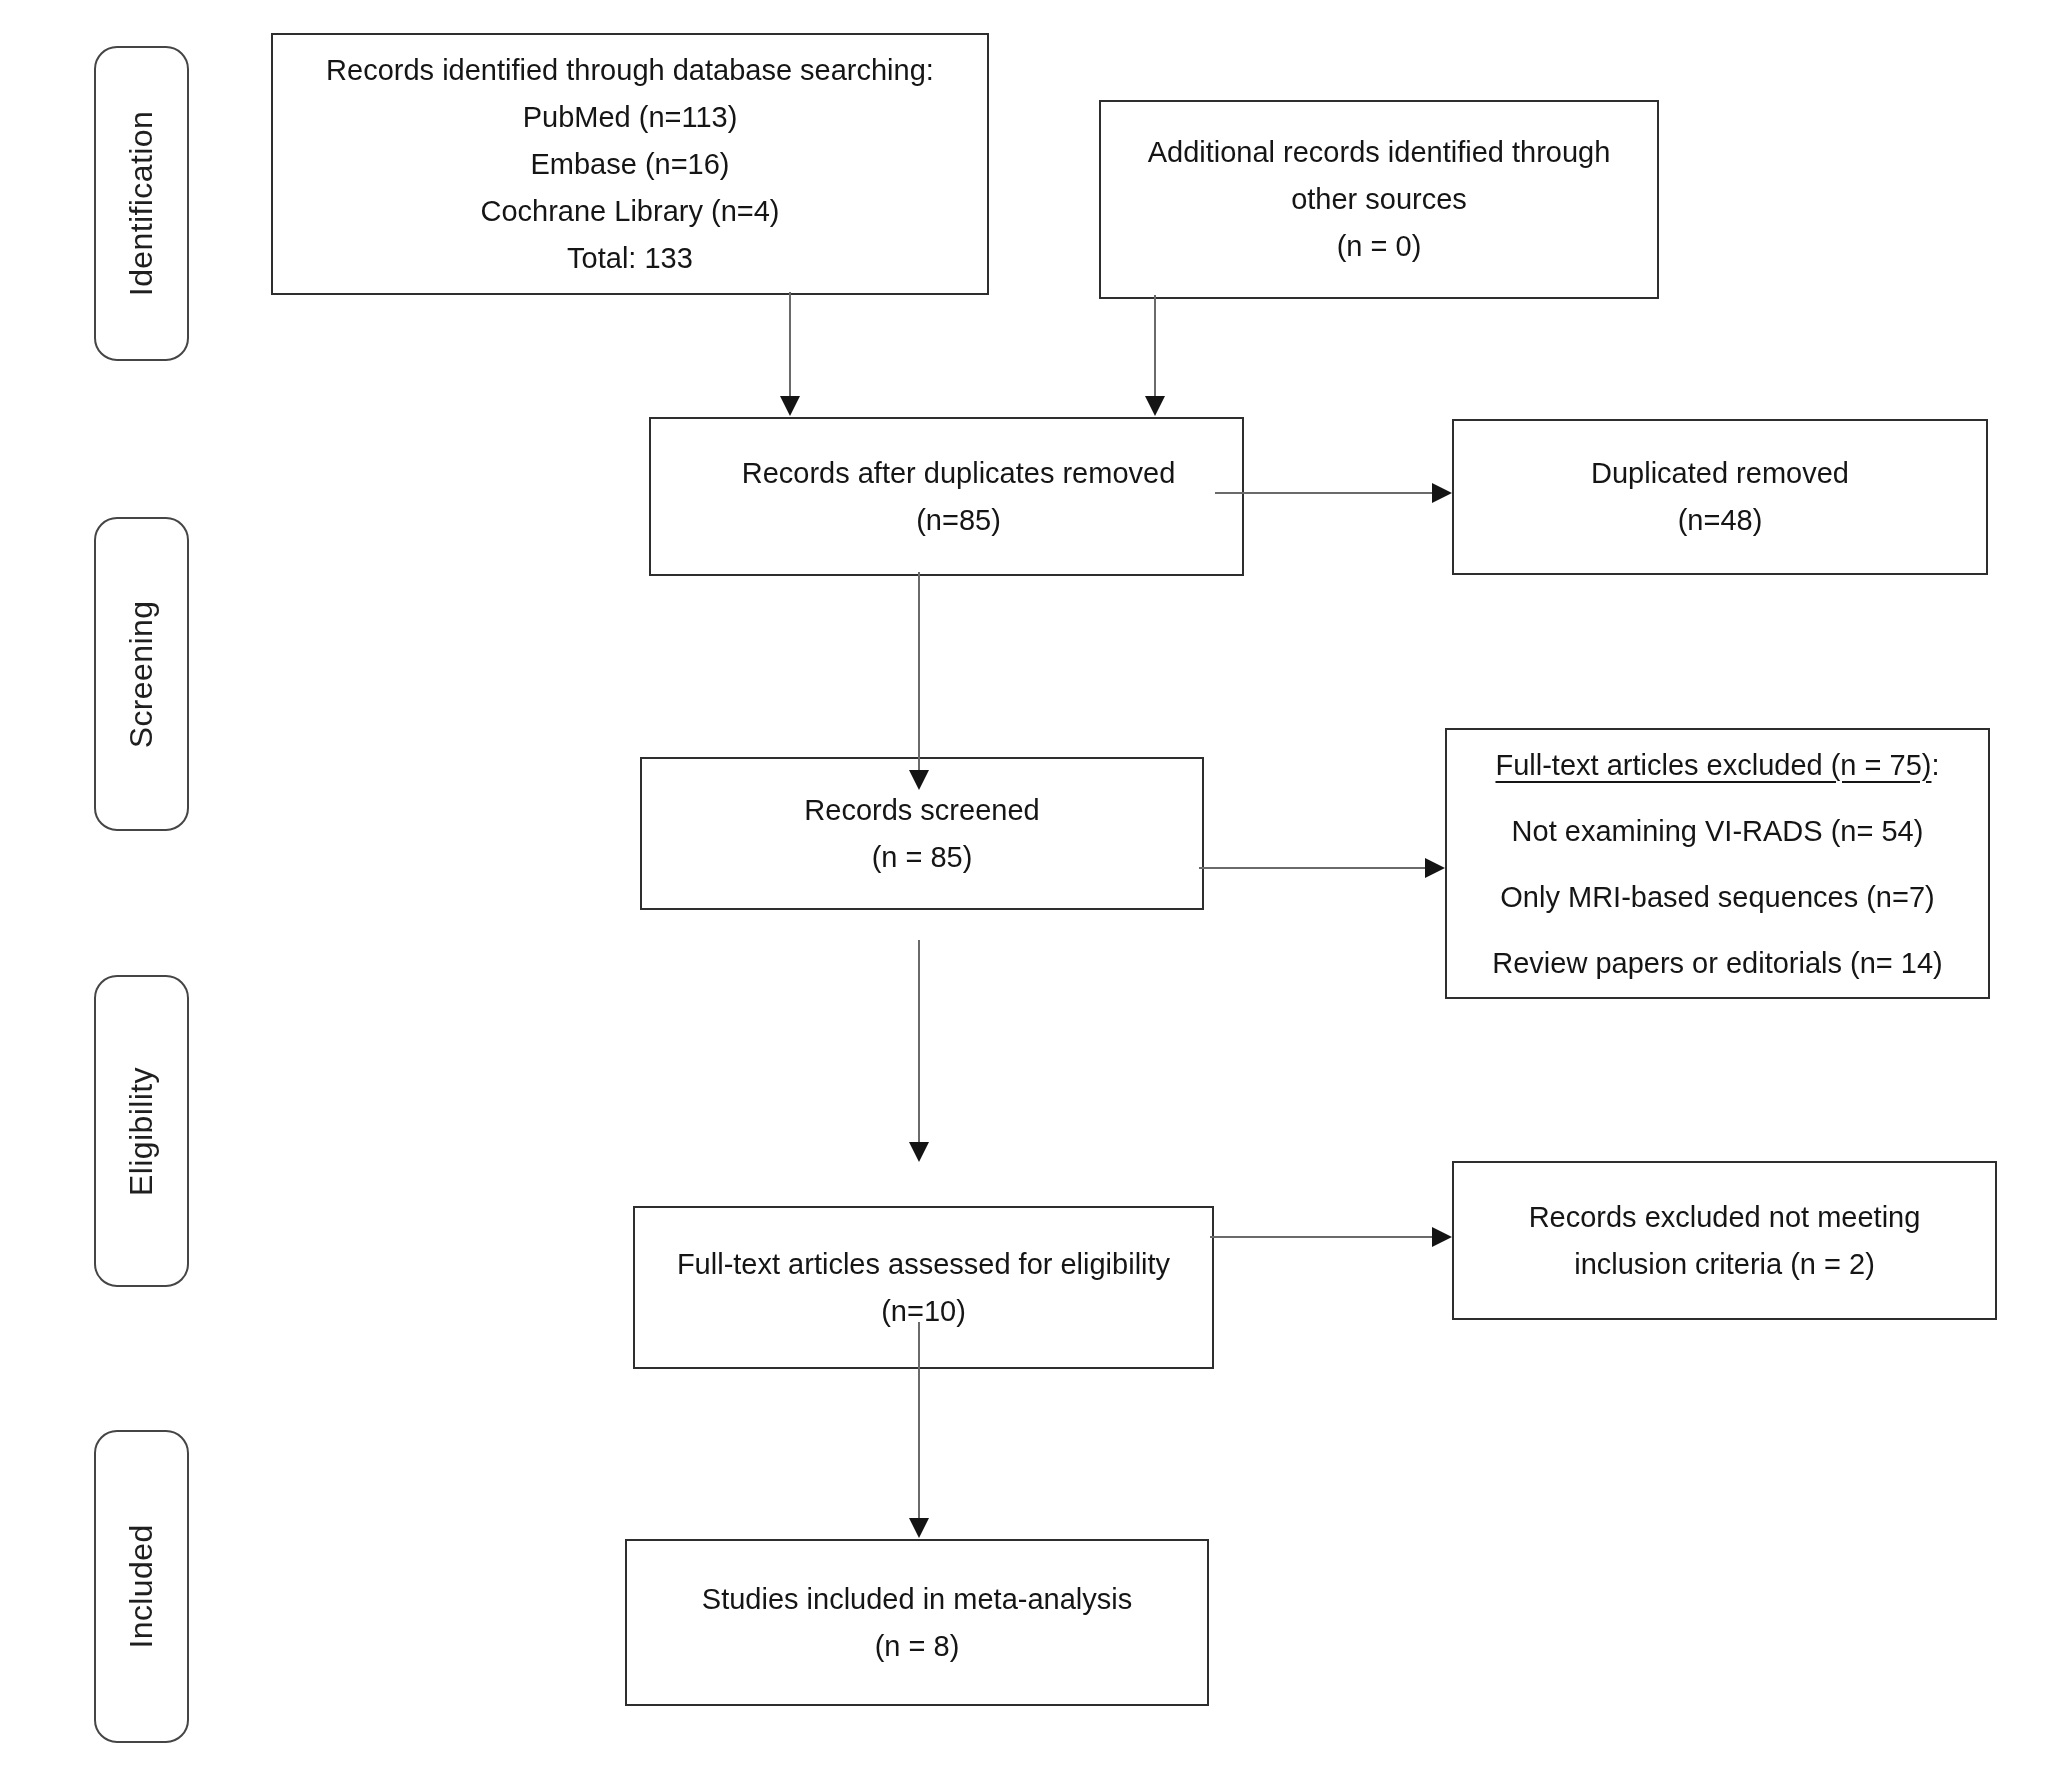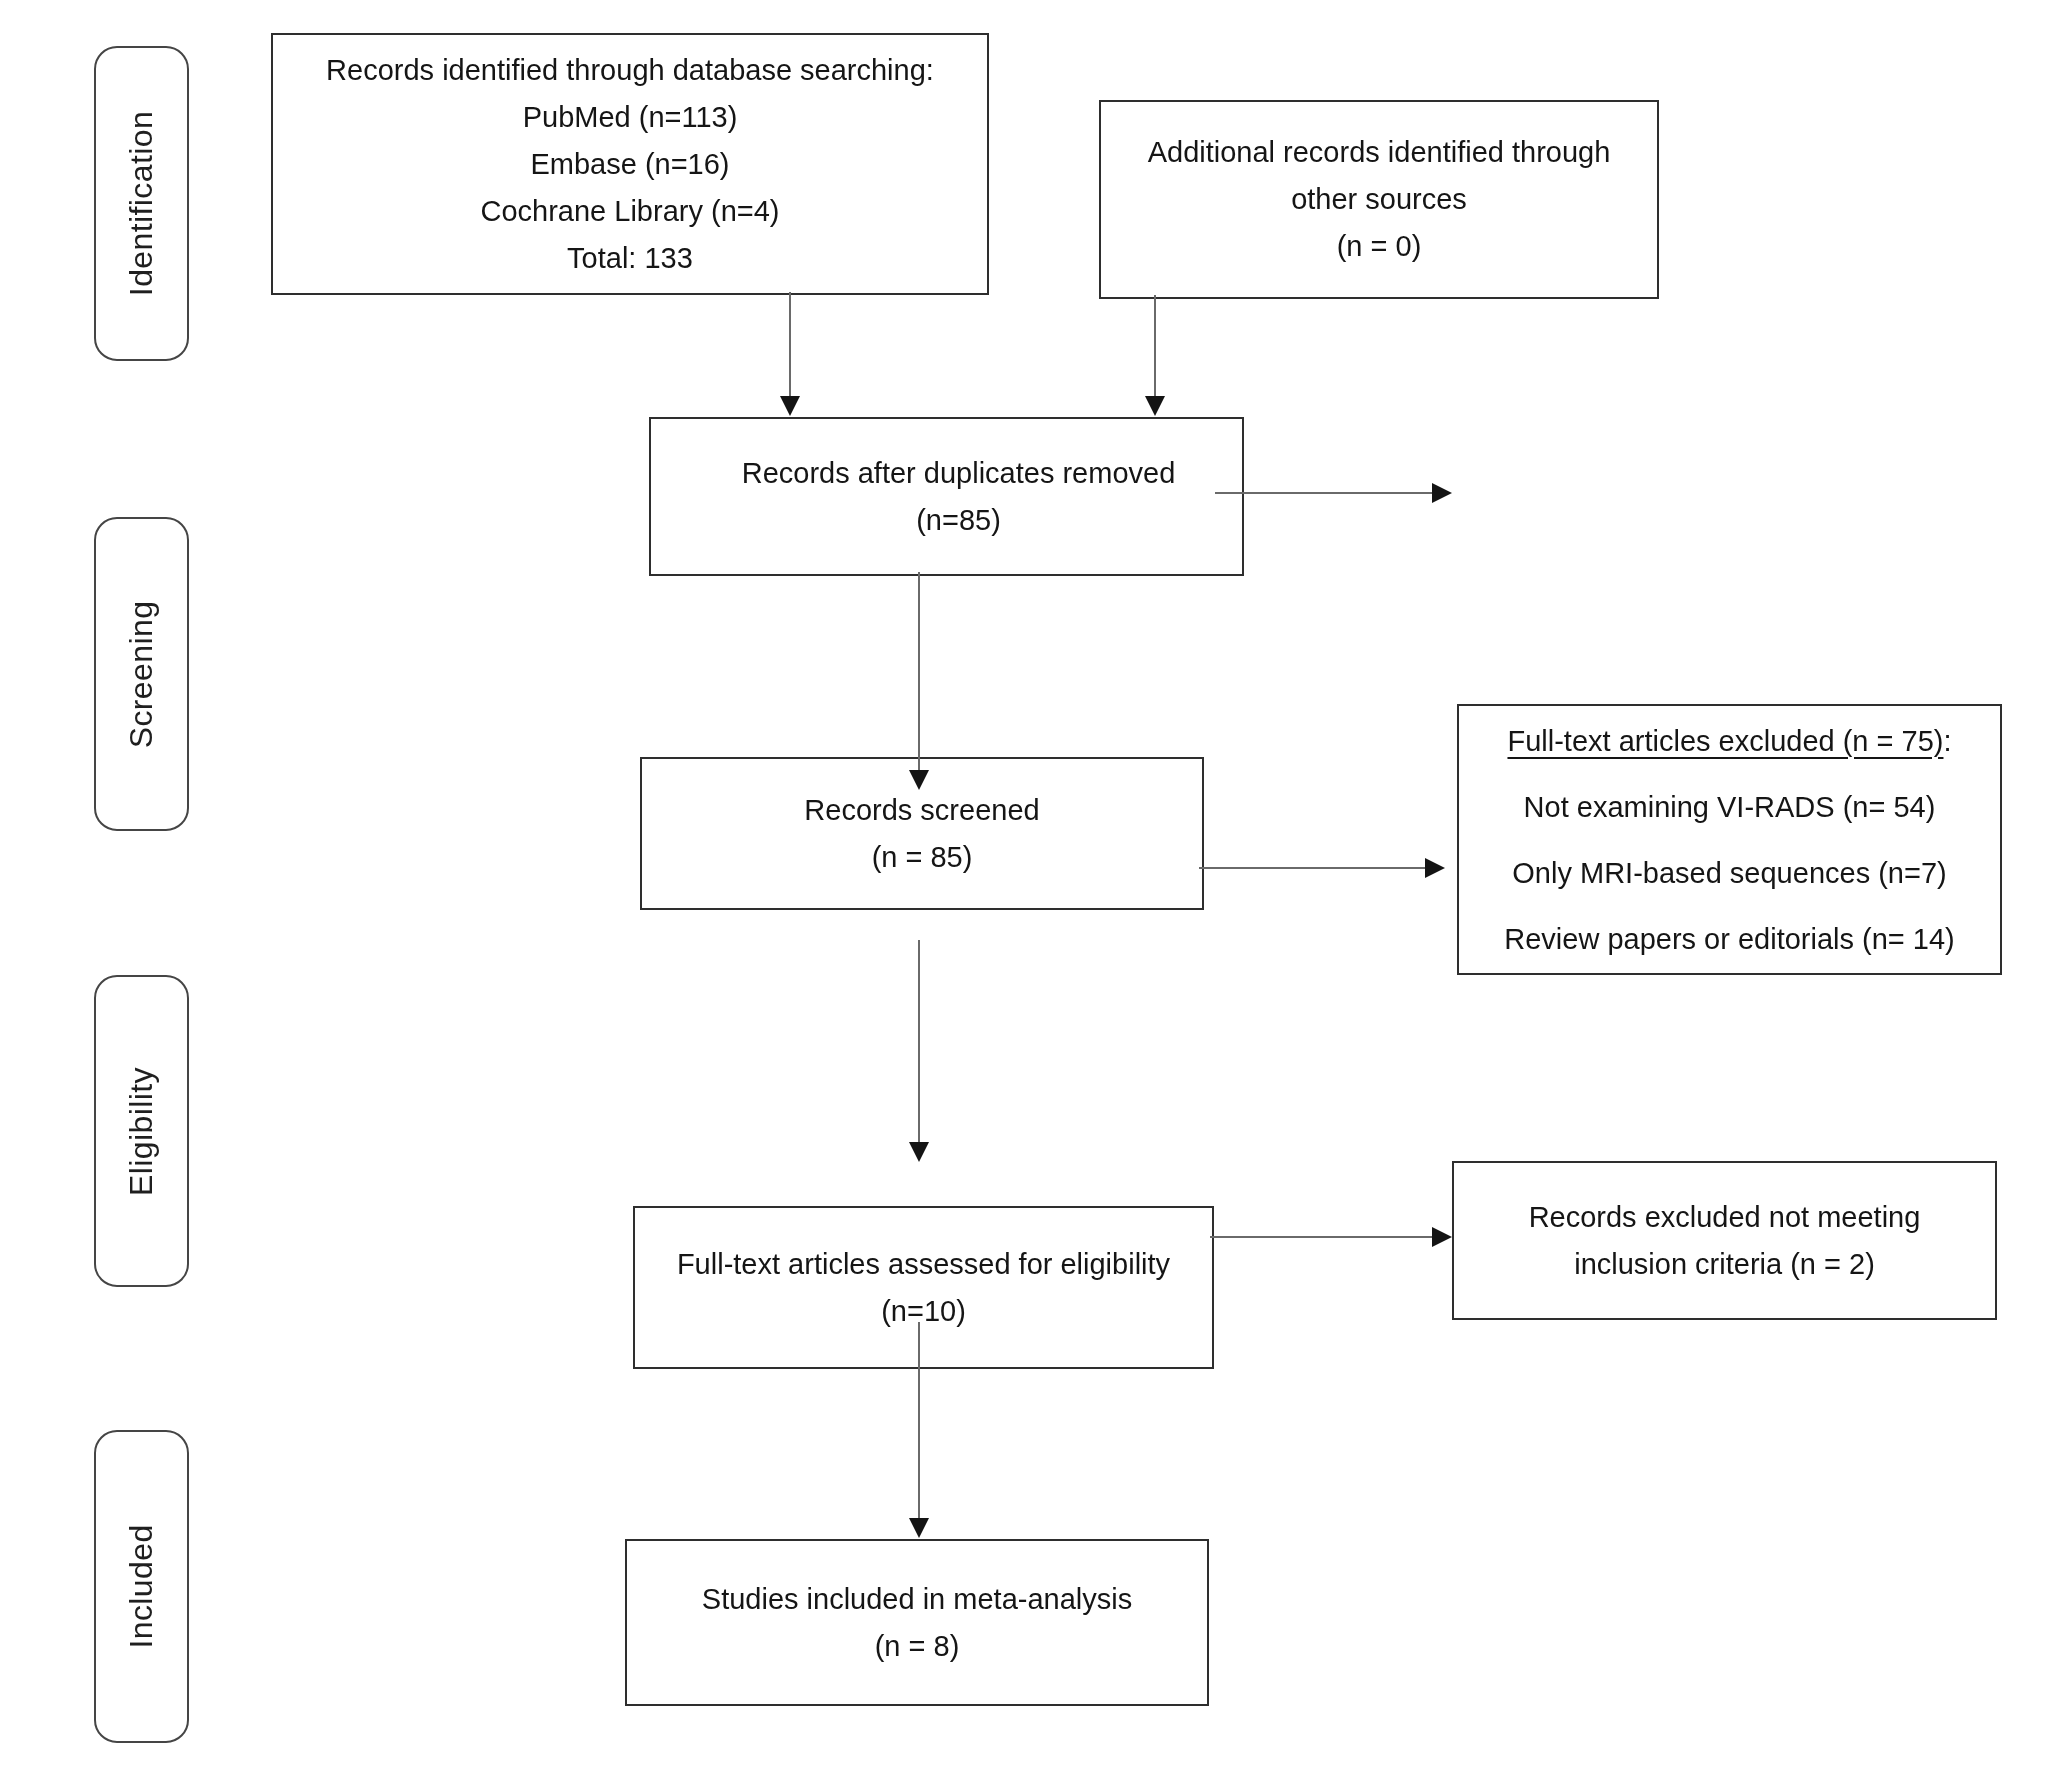--- a/index.html
+++ b/index.html
@@ -99,27 +99,31 @@
     <div class="tline">Additional records identified through</div>
     <div class="tline">other sources</div>
     <div class="tline">(n = 0)</div>
   </div>
 
   <div class="fbox" style="left:649px; top:417px; width:567px; height:155px;padding-left:24px;">
     <div class="tline">Records after duplicates removed</div>
     <div class="tline">(n=85)</div>
   </div>
 
+  <div class="fbox" style="left:1452px; top:419px; width:532px; height:152px;">
+    <div class="tline">Duplicated removed</div>
+    <div class="tline">(n=48)</div>
+  </div>
 
   <div class="fbox" style="left:640px; top:757px; width:560px; height:149px;">
     <div class="tline">Records screened</div>
     <div class="tline">(n = 85)</div>
   </div>
 
-  <div class="fbox fbox-loose" style="left:1445px; top:704px; width:541px; height:267px;margin-left:12px;">
+  <div class="fbox fbox-loose" style="left:1445px; top:728px; width:541px; height:267px;">
     <div class="tline"><span class="u">Full-text articles excluded (n = 75)</span><span>:</span></div>
     <div class="tline">Not examining VI-RADS (n= 54)</div>
     <div class="tline">Only MRI-based sequences (n=7)</div>
     <div class="tline">Review papers or editorials (n= 14)</div>
   </div>
 
   <div class="fbox" style="left:633px; top:1163px; width:577px; height:159px;margin-top:43px;">
     <div class="tline">Full-text articles assessed for eligibility</div>
     <div class="tline">(n=10)</div>
   </div>

